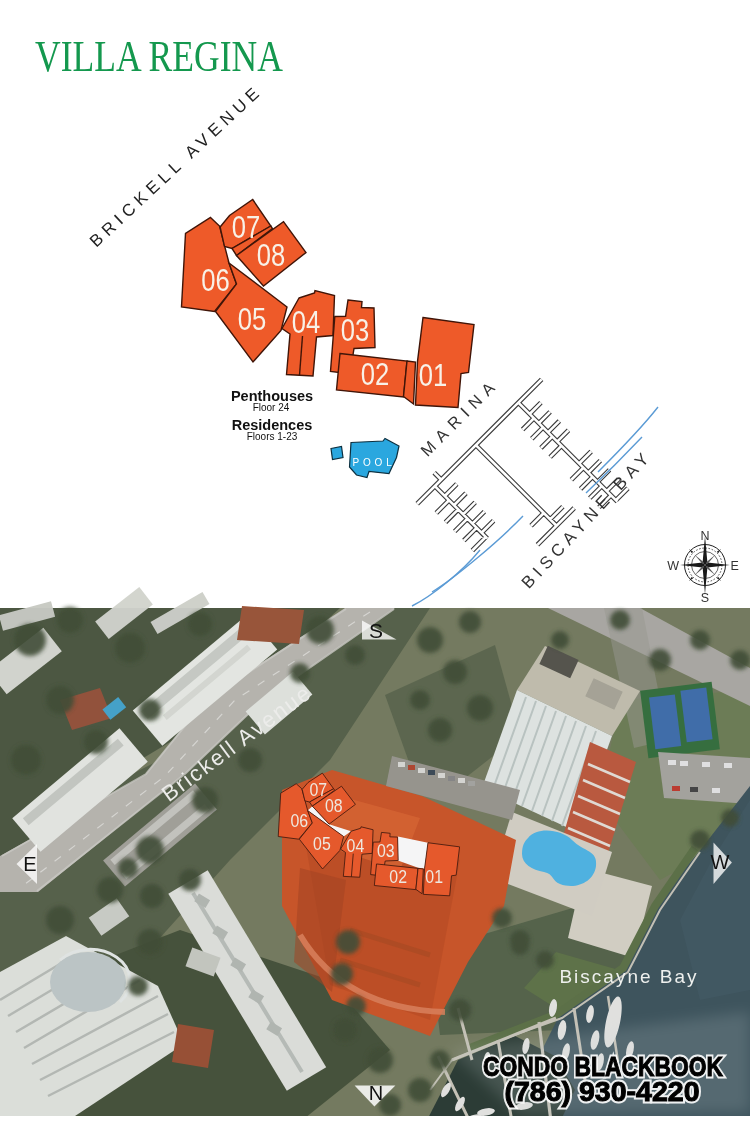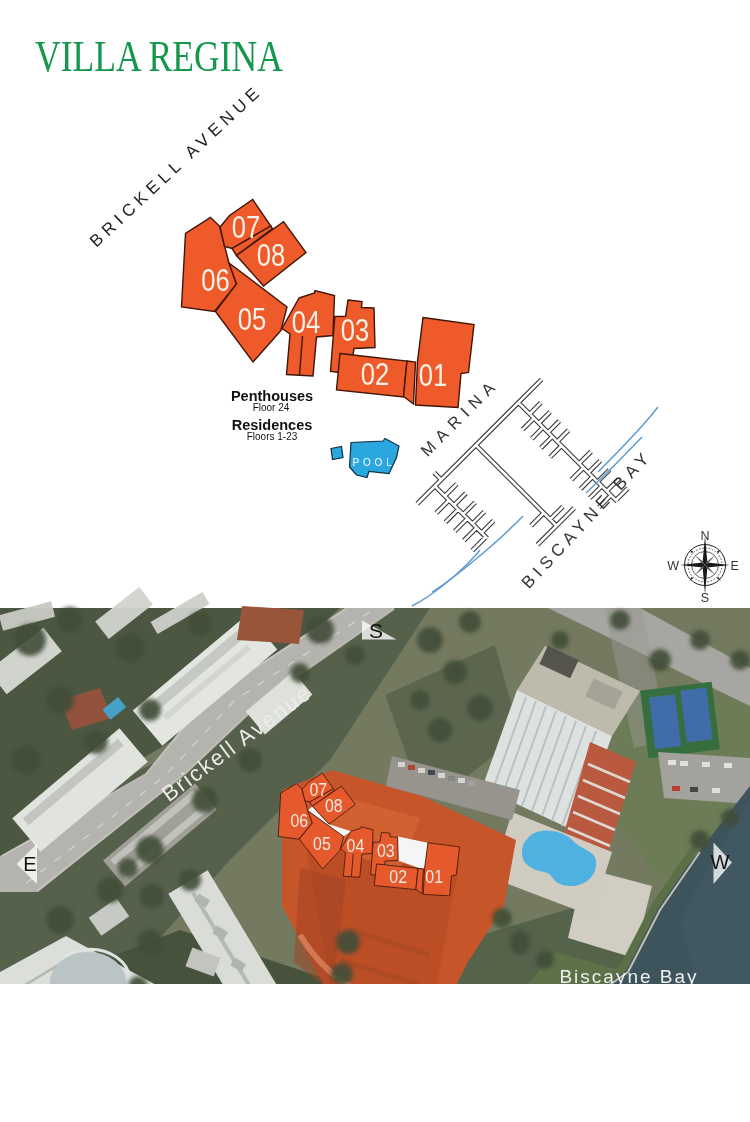--- a/index.html
+++ b/index.html
@@ -1,16 +1,16 @@
 <!DOCTYPE html>
 <html><head>
 <meta charset="utf-8">
 <style>
 html,body{margin:0;padding:0;background:#fff;}
-#page{width:750px;height:984px;position:relative;overflow:hidden;background:#fff;}
+#page{width:750px;height:1116px;position:relative;overflow:hidden;background:#fff;}
 text{font-family:"Liberation Sans",sans-serif;}
 .ulabel{fill:#f8f1e7;font-size:31.5px;font-weight:400;text-anchor:middle;}
 </style>
 </head>
 <body>
 <div id="page">
 <svg width="750" height="1122" viewBox="0 0 750 1122" xmlns="http://www.w3.org/2000/svg">
 
 <rect x="0" y="0" width="750" height="1122" fill="#ffffff"></rect>
 <defs>

